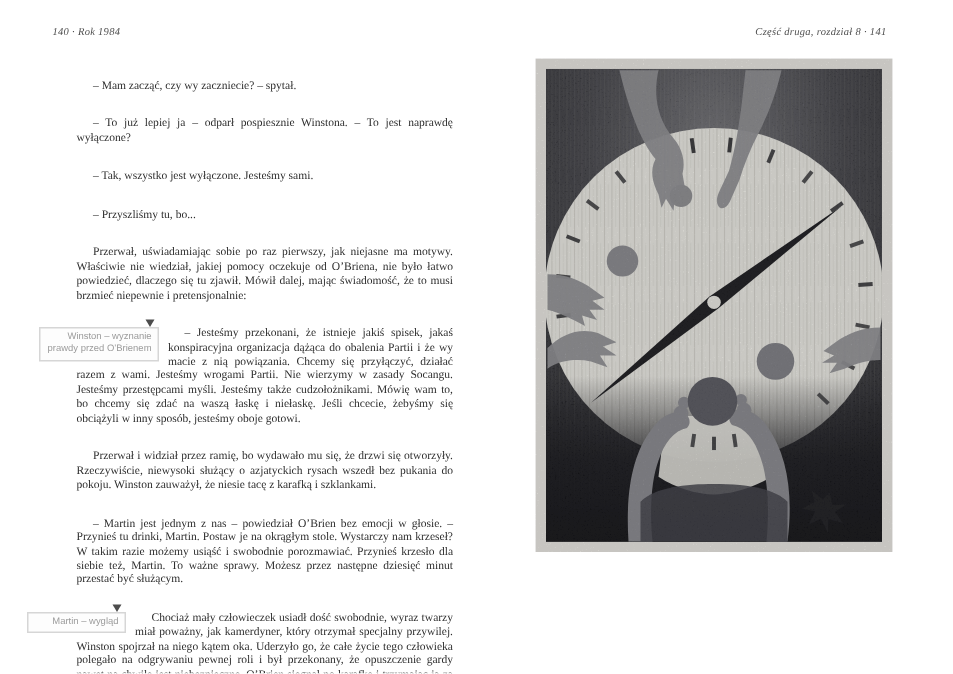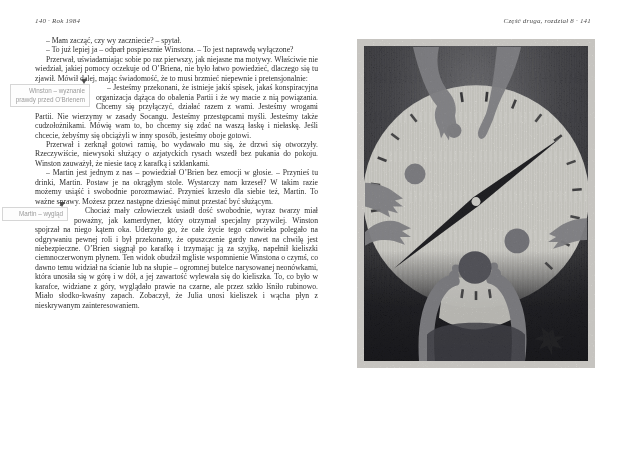--- a/index.html
+++ b/index.html
@@ -11,21 +11,21 @@
     position:absolute;top:17px;font-size:7px;font-style:italic;
     color:#4f4f4f;letter-spacing:.2px;white-space:nowrap;
   }
   .running.l{left:35px;}
   .running.r{right:44px;}
   .textcol{
     position:absolute;left:35px;top:36px;width:283px;
     font-size:7.7px;line-height:9.45px;color:#2e2e2e;
     text-align:justify;
   }
-  .para{margin:0;text-indent:11px;}
+  .para{margin:16px;text-indent:11px;}
   .note-float{float:left;position:relative;margin:1px 6px 4px -25px;}
   .nf1{width:80px;}
   .nf2{width:66px;margin-left:-33px;margin-bottom:2px;}
   .note-box{
     display:block;border:1px solid #d6d6d6;background:#fdfdfd;
     padding:2px 4px;font-family:"Liberation Sans",sans-serif;
     font-size:6.3px;line-height:1.32;color:#9b9b9b;text-align:right;text-indent:0;
   }
   .note-pin{
     position:absolute;top:-5px;right:3px;width:0;height:0;
@@ -39,28 +39,30 @@
 <body>
 
 <div class="spread">
 
   <div class="running l">140 · Rok 1984</div>
   <div class="running r">Część druga, rozdział 8 · 141</div>
 
   <div class="textcol">
     <p class="para"><span>– Mam zacząć, czy wy zaczniecie? – spytał.</span></p>
     <p class="para"><span>– To już lepiej ja – odparł pospiesznie Winstona. – To jest naprawdę wyłączone?</span></p>
+    <p class="para"><span>– Tak, wszystko jest wyłączone. Jesteśmy sami.</span></p>
+    <p class="para"><span>– Przyszliśmy tu, bo...</span></p>
     <p class="para"><span>Przerwał, uświadamiając sobie po raz pierwszy, jak niejasne ma motywy. Właściwie nie wiedział, jakiej pomocy oczekuje od O’Briena, nie było łatwo powiedzieć, dlaczego się tu zjawił. Mówił dalej, mając świadomość, że to musi brzmieć niepewnie i pretensjonalnie:</span></p>
     <p class="para">
       <span class="note-float nf1">
         <span class="note-pin"></span>
         <span class="note-box">Winston – wyznanie prawdy przed O’Brienem</span>
       </span><span>– Jesteśmy przekonani, że istnieje jakiś spisek, jakaś konspiracyjna organizacja dążąca do obalenia Partii i że wy macie z nią powiązania. Chcemy się przyłączyć, działać razem z wami. Jesteśmy wrogami Partii. Nie wierzymy w zasady Socangu. Jesteśmy przestępcami myśli. Jesteśmy także cudzołożnikami. Mówię wam to, bo chcemy się zdać na waszą łaskę i niełaskę. Jeśli chcecie, żebyśmy się obciążyli w inny sposób, jesteśmy oboje gotowi.</span>
     </p>
-    <p class="para"><span>Przerwał i zerknął gotowi ramię, bo wydawało mu się, że drzwi się otworzyły. Rzeczywiście, niewysoki służący o azjatyckich rysach wszedł bez pukania do pokoju. Winston zauważył, że niesie tacę z karafką i szklankami.</span></p>
+    <p class="para"><span>Przerwał i widział przez ramię, bo wydawało mu się, że drzwi się otworzyły. Rzeczywiście, niewysoki służący o azjatyckich rysach wszedł bez pukania do pokoju. Winston zauważył, że niesie tacę z karafką i szklankami.</span></p>
     <p class="para"><span>– Martin jest jednym z nas – powiedział O’Brien bez emocji w głosie. – Przynieś tu drinki, Martin. Postaw je na okrągłym stole. Wystarczy nam krzeseł? W takim razie możemy usiąść i swobodnie porozmawiać. Przynieś krzesło dla siebie też, Martin. To ważne sprawy. Możesz przez następne dziesięć minut przestać być służącym.</span></p>
     <p class="para">
       <span class="note-float nf2">
         <span class="note-pin"></span>
         <span class="note-box">Martin – wygląd</span>
       </span><span>Chociaż mały człowieczek usiadł dość swobodnie, wyraz twarzy miał poważny, jak kamerdyner, który otrzymał specjalny przywilej. Winston spojrzał na niego kątem oka. Uderzyło go, że całe życie tego człowieka polegało na odgrywaniu pewnej roli i był przekonany, że opuszczenie gardy nawet na chwilę jest niebezpieczne. O’Brien sięgnął po karafkę i trzymając ją za szyjkę, napełnił kieliszki ciemnoczerwonym płynem. Ten widok obudził mgliste wspomnienie Winstona o czymś, co dawno temu widział na ścianie lub na słupie – ogromnej butelce narysowanej neonówkami, która unosiła się w górę i w dół, a jej zawartość wylewała się do kieliszka. To, co było w karafce, widziane z góry, wyglądało prawie na czarne, ale przez szkło lśniło rubinowo. Miało słodko-kwaśny zapach. Zobaczył, że Julia unosi kieliszek i wącha płyn z nieskrywanym zainteresowaniem.</span>
     </p>
   </div>
 
   <div class="illo">

